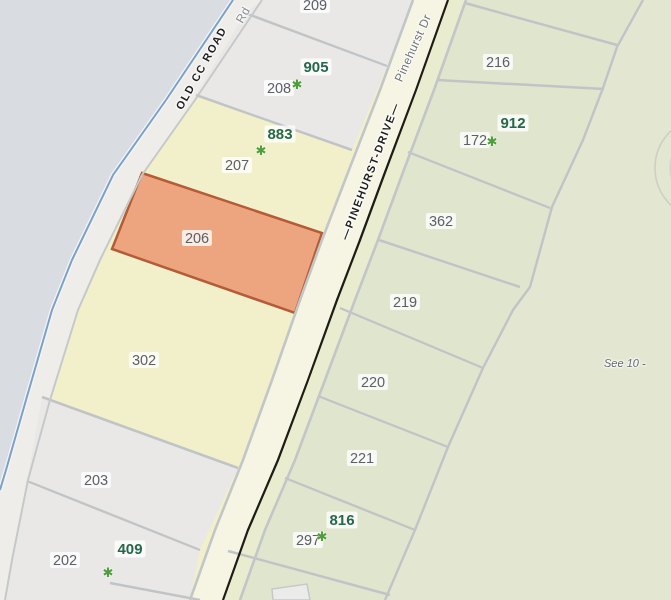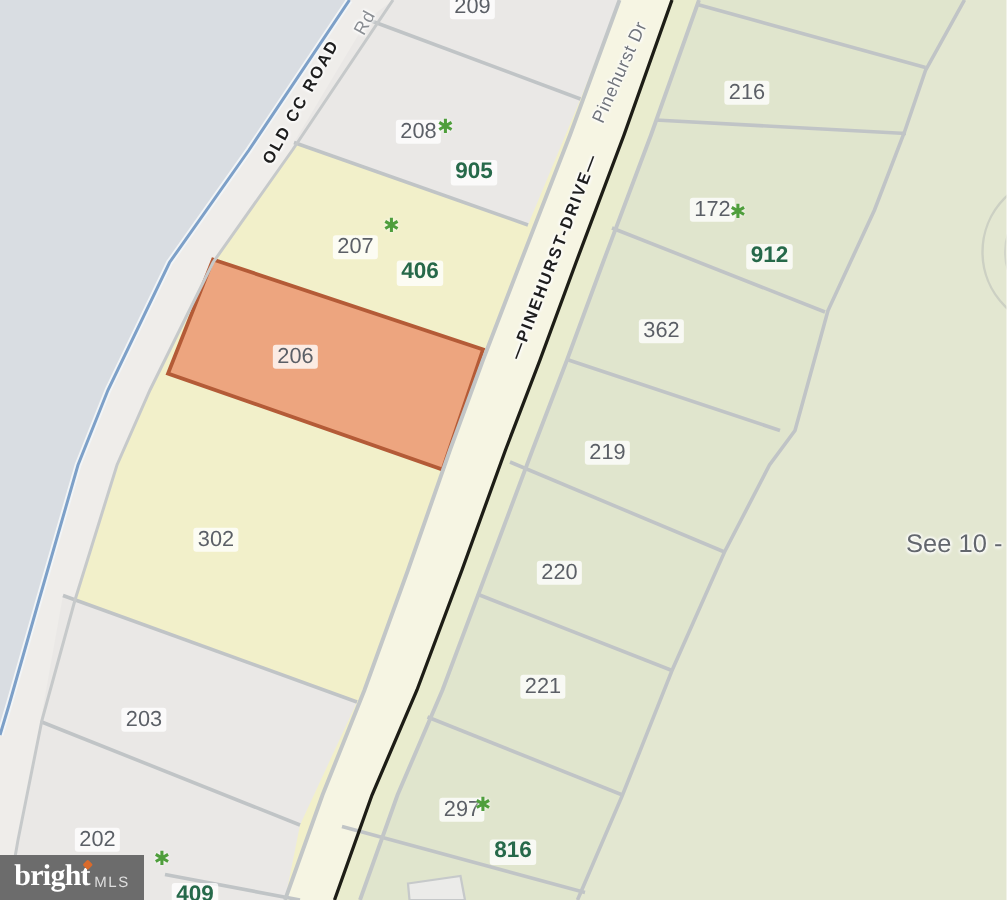--- a/index.html
+++ b/index.html
@@ -8,40 +8,41 @@
     font-family:"Liberation Sans",sans-serif;background:#e3e7d1;
   }
   #basemap{position:absolute;left:0;top:0;}
   .lbl{
     position:absolute;transform:translate(-50%,-50%);
     white-space:nowrap;pointer-events:auto;
     background:rgba(255,255,255,0.78);border-radius:2px;padding:0 3px;
     line-height:1.12;
   }
   .parcel-num{font-size:14.5px;color:#5b5f66;}
-  .listing-num{font-size:15px;font-weight:bold;color:#26694a;margin-top:48px;}
+  .listing-num{font-size:15px;font-weight:bold;color:#26694a;}
   .tree{
     position:absolute;transform:translate(-50%,-50%);
     font-size:13px;color:#4f9e3c;text-shadow:0 0 2px #fff;background:none;
     pointer-events:auto;
   }
   .street{
     position:absolute;white-space:nowrap;background:none;
     font-size:11px;font-weight:bold;letter-spacing:1.4px;color:#1e1e1e;
     text-shadow:-1px 0 2px #fff,1px 0 2px #fff,0 -1px 2px #fff,0 1px 2px #fff;
   }
   .street-sec{
     position:absolute;white-space:nowrap;background:none;
     font-size:12px;font-weight:normal;letter-spacing:0.5px;color:#71757c;
     text-shadow:-1px 0 2px #fff,1px 0 2px #fff,0 -1px 2px #fff,0 1px 2px #fff;
   }
   .see-note{
-    position:absolute;background:none;font-size:17px;color:#63676d;
+    position:absolute;background:none;font-size:11px;color:#63676d;
     white-space:nowrap;
     text-shadow:-1px 0 2px #fff,1px 0 2px #fff,0 -1px 2px #fff,0 1px 2px #fff;
+    font-style:italic;
   }
   #watermark{
     position:absolute;left:0;top:570px;width:96px;height:30px;
     background:#6c6c6c;color:#ffffff;display:flex;align-items:center;
     justify-content:center;gap:3px;
   }
   #watermark .brand{
     font-family:"Liberation Serif",serif;font-size:20px;font-weight:600;
     letter-spacing:-0.5px;position:relative;top:-1px;
   }
@@ -125,34 +126,30 @@
   <span class="lbl parcel-num" style="left:498px;top:62px">216</span>
   <span class="lbl parcel-num" style="left:475px;top:140px">172</span>
   <span class="lbl parcel-num" style="left:441px;top:221px">362</span>
   <span class="lbl parcel-num" style="left:405px;top:302px">219</span>
   <span class="lbl parcel-num" style="left:373px;top:382px">220</span>
   <span class="lbl parcel-num" style="left:362px;top:458px">221</span>
   <span class="lbl parcel-num" style="left:308px;top:540px">297</span>
 
   <span class="lbl listing-num" style="left:316px;top:67px">905</span>
   <span class="tree" style="left:297px;top:84px">✱</span>
-  <span class="lbl listing-num" style="left:280px;top:134px">406</span>
+  <span class="lbl listing-num" style="left:280px;top:134px">883</span>
   <span class="tree" style="left:261px;top:150px">✱</span>
   <span class="lbl listing-num" style="left:513px;top:123px">912</span>
   <span class="tree" style="left:492px;top:141px">✱</span>
   <span class="lbl listing-num" style="left:130px;top:549px">409</span>
   <span class="tree" style="left:108px;top:572px">✱</span>
   <span class="lbl listing-num" style="left:342px;top:520px">816</span>
   <span class="tree" style="left:322px;top:536px">✱</span>
 
   <span class="street" style="left:201px;top:68px;transform:translate(-50%,-50%) rotate(-61deg)">OLD CC ROAD</span>
   <span class="street-sec" style="left:243px;top:15px;transform:translate(-50%,-50%) rotate(-61deg);color:#8a8e93">Rd</span>
   <span class="street" style="left:370px;top:171px;transform:translate(-50%,-50%) rotate(-69deg)">—PINEHURST-DRIVE—</span>
   <span class="street-sec" style="left:413px;top:48px;transform:translate(-50%,-50%) rotate(-66deg)">Pinehurst Dr</span>
 
   <span class="see-note" style="left:604px;top:363px;transform:translate(0,-50%)">See 10 -</span>
 
-  <div id="watermark">
-    <span class="brand">bright<i class="tm"></i></span>
-    <span class="suffix">MLS</span>
-  </div>
 
 </div>
 
 </body></html>

